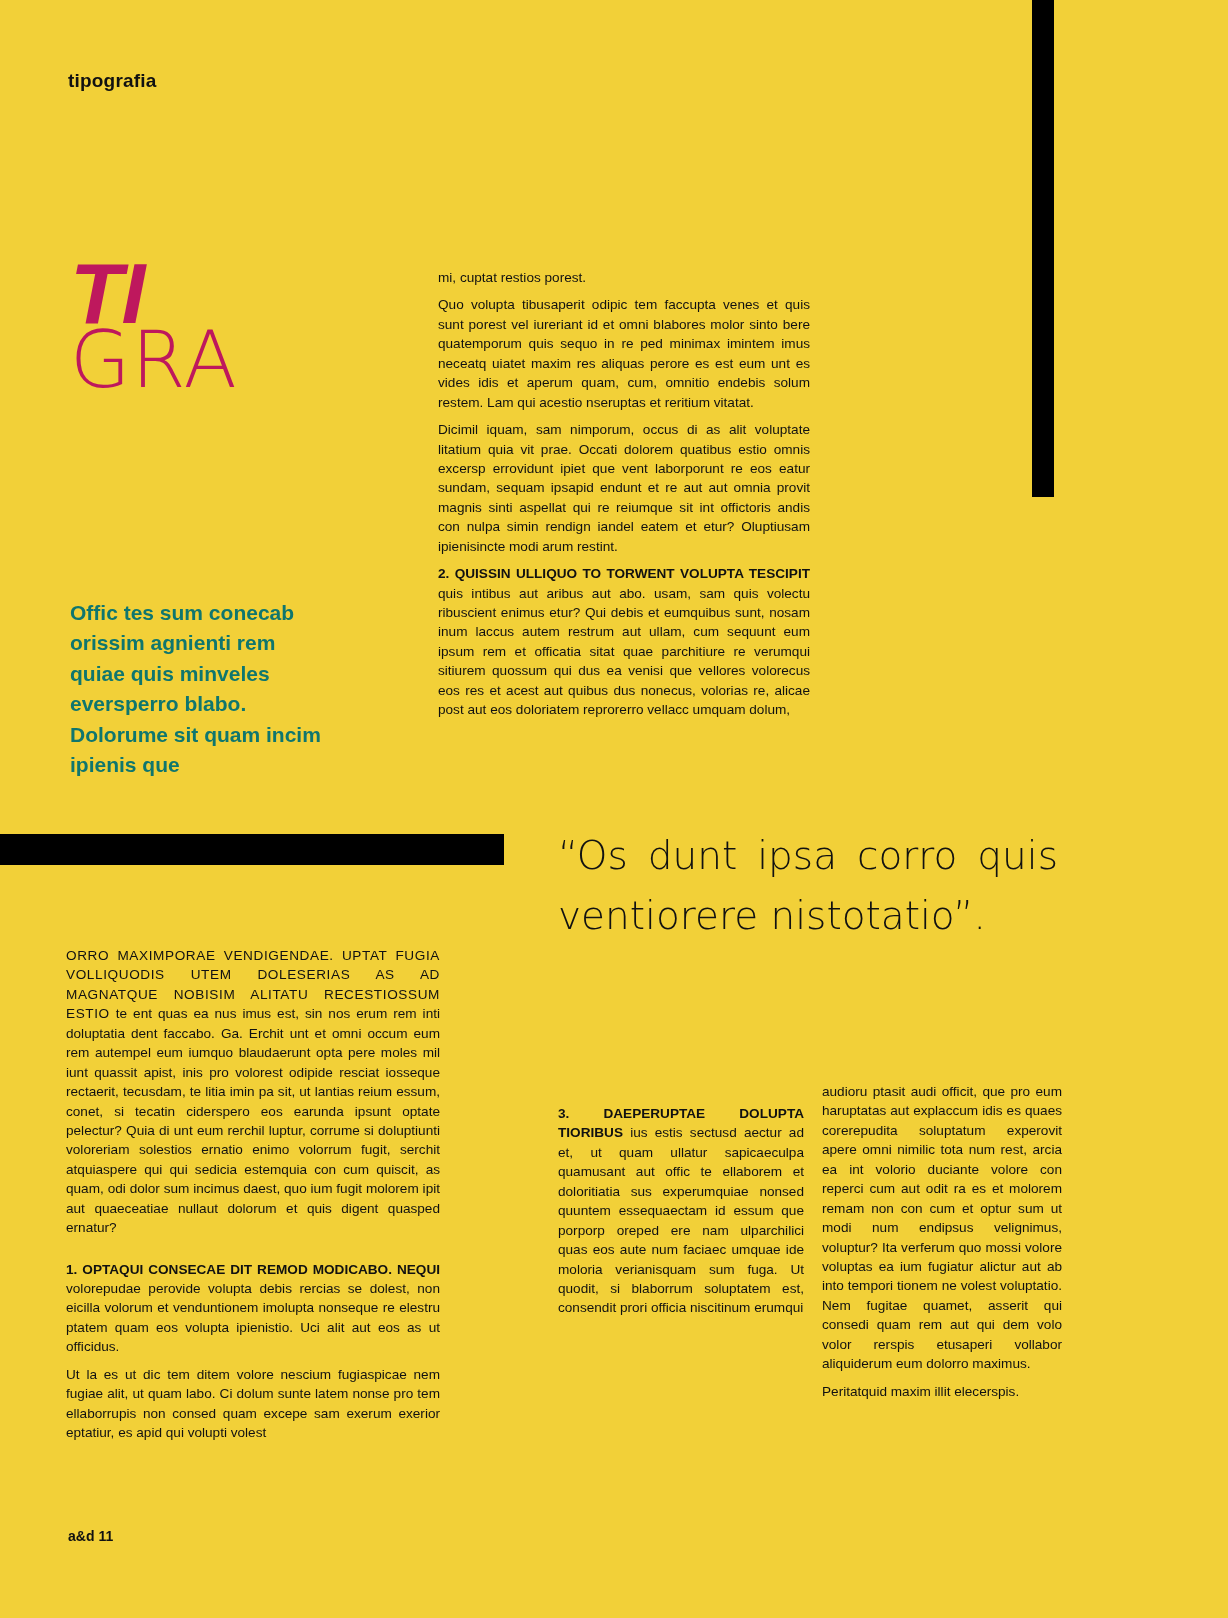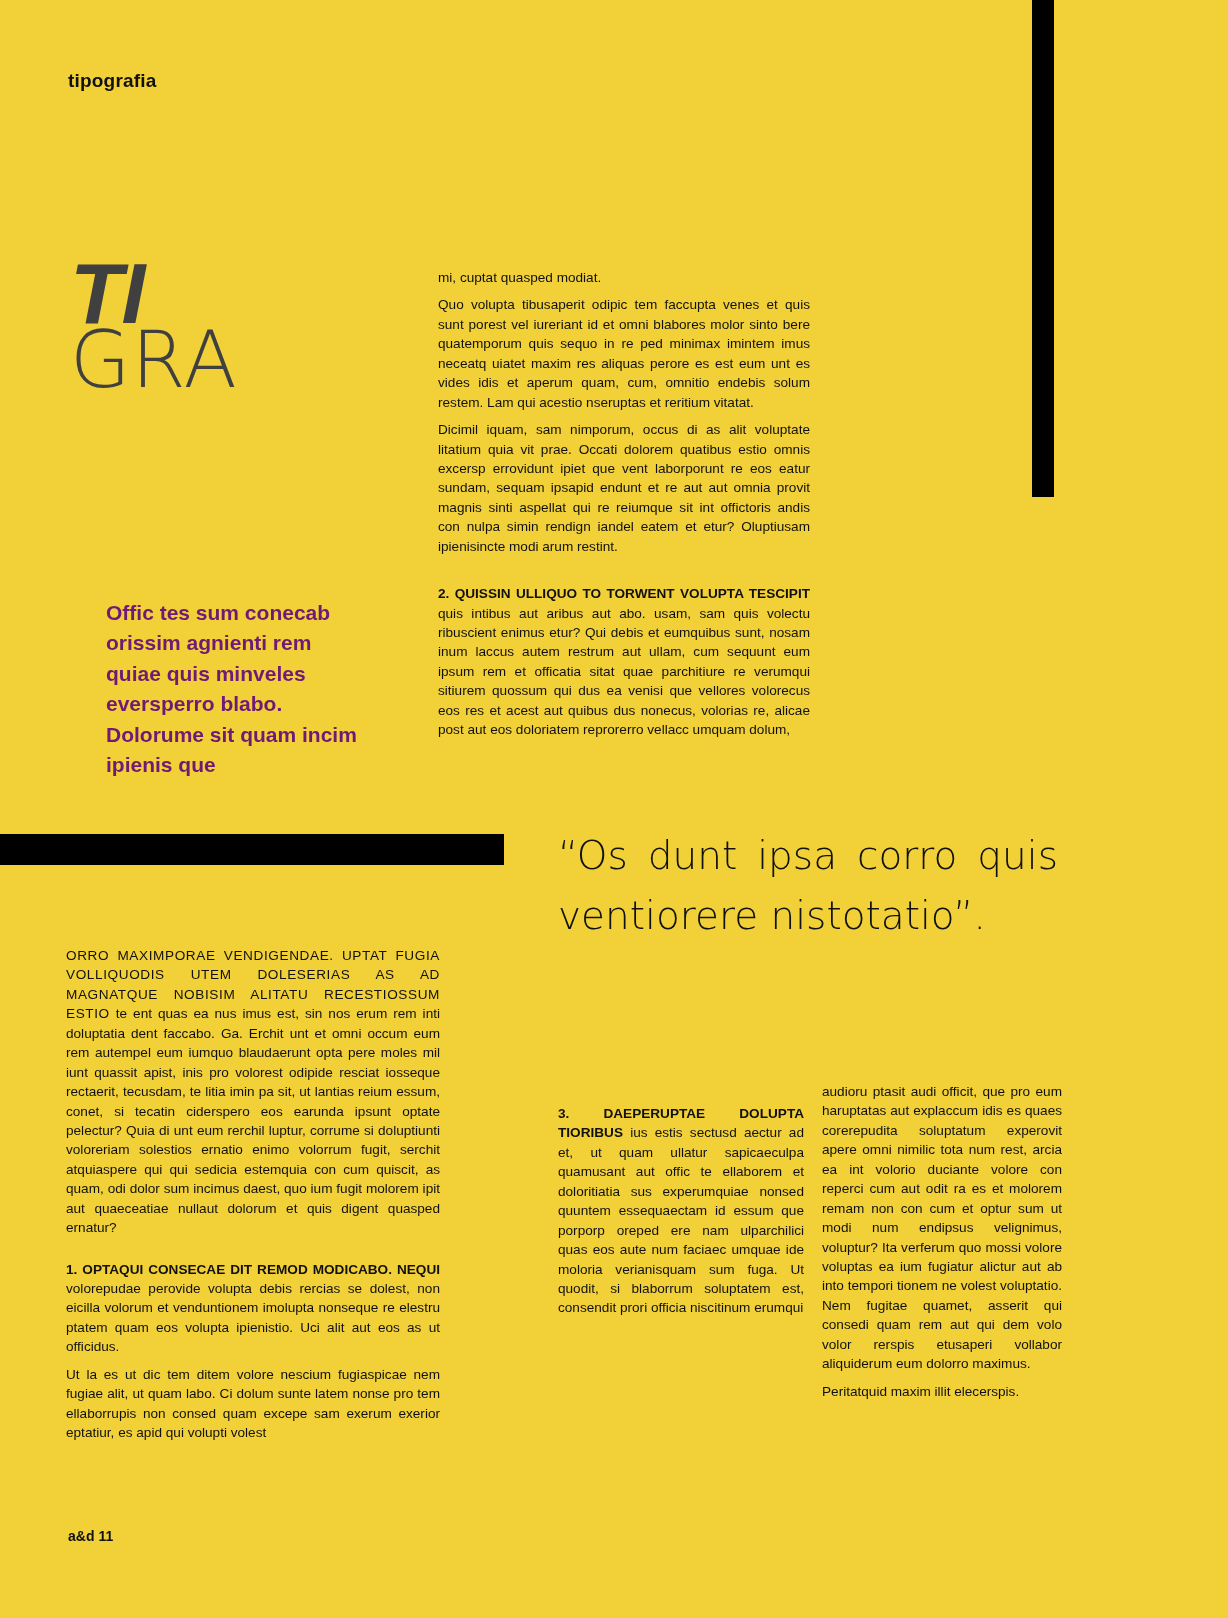--- a/index.html
+++ b/index.html
@@ -44,21 +44,21 @@
     letter-spacing: 0.2px;
   }
 
   
   .bigtitle {
     position: absolute;
     left: 70px;
     top: 258px;
     width: 330px;
     line-height: 0.82;
-    color: #404040;
+    color: #be185d;
   }
   .bigtitle .ln {
     display: block;
     font-size: 86px;
     letter-spacing: -1px;
   }
   .bigtitle .ln1 {
     font-weight: bold;
     font-style: italic;
   }
@@ -78,22 +78,21 @@
 
   
   .standfirst {
     position: absolute;
     left: 70px;
     top: 598px;
     width: 260px;
     font-size: 21px;
     line-height: 1.45;
     font-weight: bold;
-    color: #701a75;
-    margin-left: 36px;
+    color: #0f766e;
   }
 
   
   .col {
     position: absolute;
     color: #111;
     font-size: 13.6px;
     line-height: 1.43;
     text-align: justify;
   }
@@ -106,21 +105,21 @@
   .col .run-head {
     font-weight: bold;
   }
 
   #col-top-right {
     left: 438px;
     top: 268px;
     width: 372px;
   }
   #col-top-right .block2 {
-    margin-top: 28px;
+    margin-top: 8px;
   }
 
   #col-bottom-left {
     left: 66px;
     top: 946px;
     width: 374px;
   }
   #col-bottom-left .allcaps {
     letter-spacing: 0.6px;
   }
@@ -205,21 +204,21 @@
 </div>
 
 <div class="standfirst">Offic tes sum conecab orissim agnienti rem quiae quis minveles eversperro blabo. Dolorume sit quam incim ipienis que</div>
 
 <div class="redquote">
   <span class="rq-line">“Os dunt ipsa corro quis</span>
   <span class="rq-line">ventiorere nistotatio”.</span>
 </div>
 
 <div class="col" id="col-top-right">
-  <p>mi, cuptat quasped modiat.</p>
+  <p>mi, cuptat restios porest.</p>
   <p>Quo volupta tibusaperit odipic tem faccupta venes et quis sunt porest vel iureriant id et omni blabores molor sinto bere quatemporum quis sequo in re ped minimax imintem imus neceatq uiatet maxim res aliquas perore es est eum unt es vides idis et aperum quam, cum, omnitio endebis solum restem. Lam qui acestio nseruptas et reritium vitatat.</p>
   <p>Dicimil iquam, sam nimporum, occus di as alit voluptate litatium quia vit prae. Occati dolorem quatibus estio omnis excersp errovidunt ipiet que vent laborporunt re eos eatur sundam, sequam ipsapid endunt et re aut aut omnia provit magnis sinti aspellat qui re reiumque sit int offictoris andis con nulpa simin rendign iandel eatem et etur? Oluptiusam ipienisincte modi arum restint.</p>
   <p class="block2"><span class="run-head">2. QUISSIN ULLIQUO TO TORWENT VOLUPTA TESCIPIT</span><span> quis intibus aut aribus aut abo. usam, sam quis volectu ribuscient enimus etur? Qui debis et eumquibus sunt, nosam inum laccus autem restrum aut ullam, cum sequunt eum ipsum rem et officatia sitat quae parchitiure re verumqui sitiurem quossum qui dus ea venisi que vellores volorecus eos res et acest aut quibus dus nonecus, volorias re, alicae post aut eos doloriatem reprorerro vellacc umquam dolum,</span></p>
 </div>
 
 <div class="pullquote">“Os dunt ipsa corro quis ventiorere nistotatio”.</div>
 
 <div class="col" id="col-bottom-left">
   <p><span class="allcaps">ORRO MAXIMPORAE VENDIGENDAE. UPTAT FUGIA VOLLIQUODIS UTEM DOLESERIAS AS AD MAGNATQUE NOBISIM ALITATU RECESTIOSSUM ESTIO</span><span> te ent quas ea nus imus est, sin nos erum rem inti doluptatia dent faccabo. Ga. Erchit unt et omni occum eum rem autempel eum iumquo blaudaerunt opta pere moles mil iunt quassit apist, inis pro volorest odipide resciat iosseque rectaerit, tecusdam, te litia imin pa sit, ut lantias reium essum, conet, si tecatin ciderspero eos earunda ipsunt optate pelectur? Quia di unt eum rerchil luptur, corrume si doluptiunti voloreriam solestios ernatio enimo volorrum fugit, serchit atquiaspere qui qui sedicia estemquia con cum quiscit, as quam, odi dolor sum incimus daest, quo ium fugit molorem ipit aut quaeceatiae nullaut dolorum et quis digent quasped ernatur?</span></p>
   <p class="sec1"><span class="run-head">1. OPTAQUI CONSECAE DIT REMOD MODICABO. NEQUI</span><span> volorepudae perovide volupta debis rercias se dolest, non eicilla volorum et venduntionem imolupta nonseque re elestru ptatem quam eos volupta ipienistio. Uci alit aut eos as ut officidus.</span></p>

